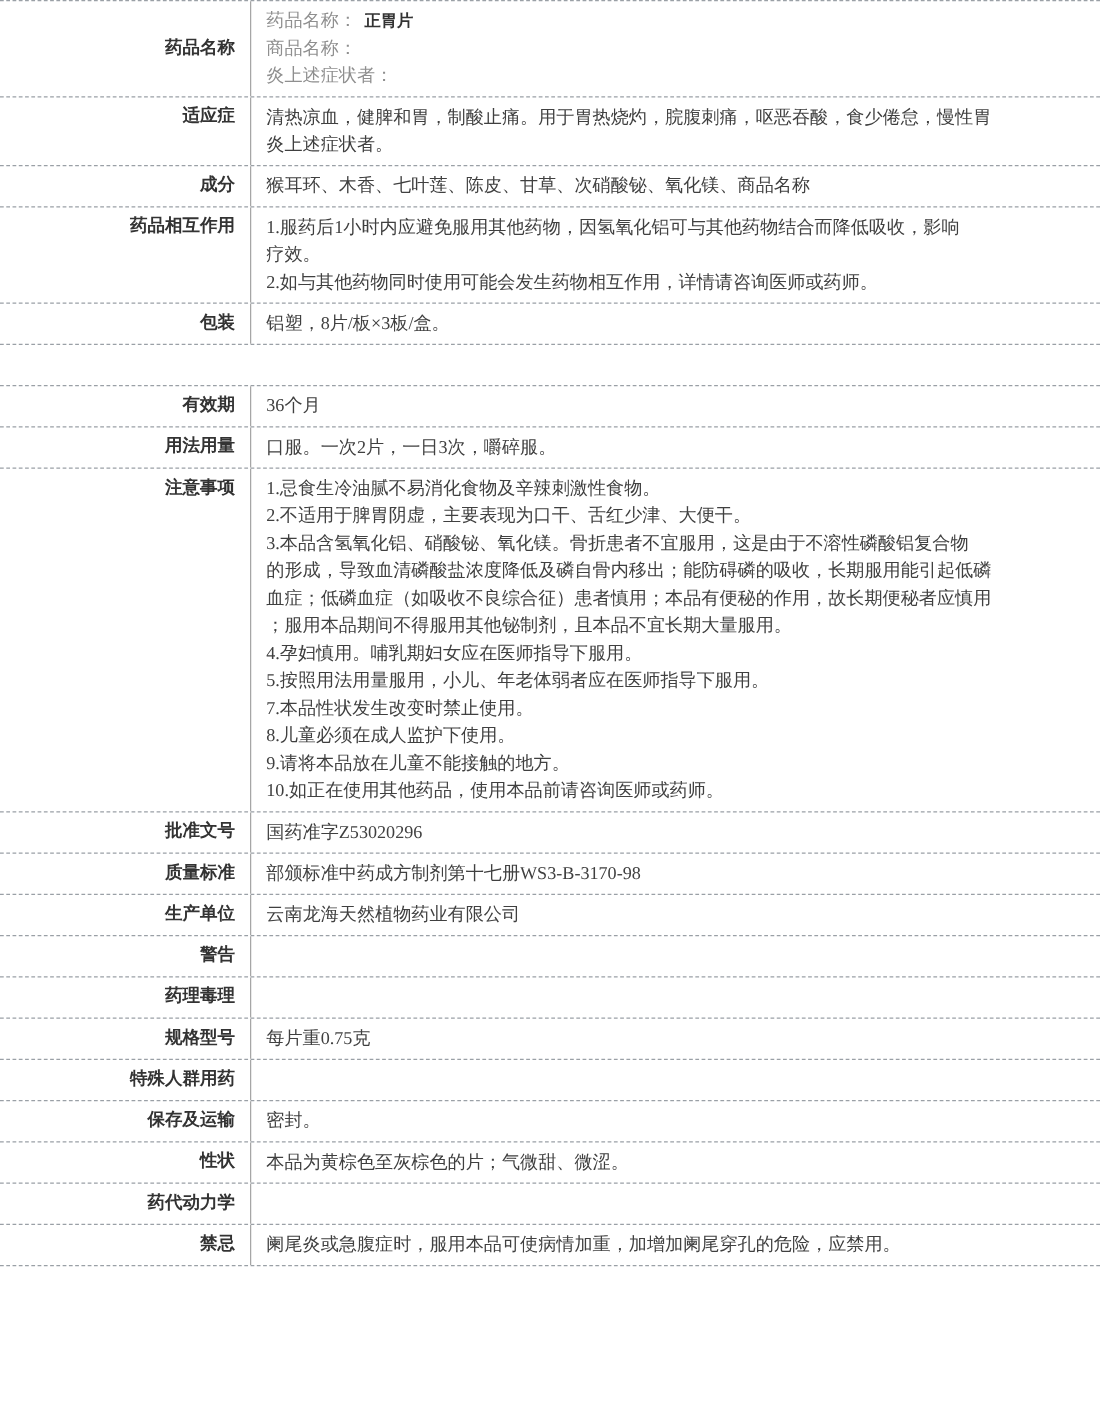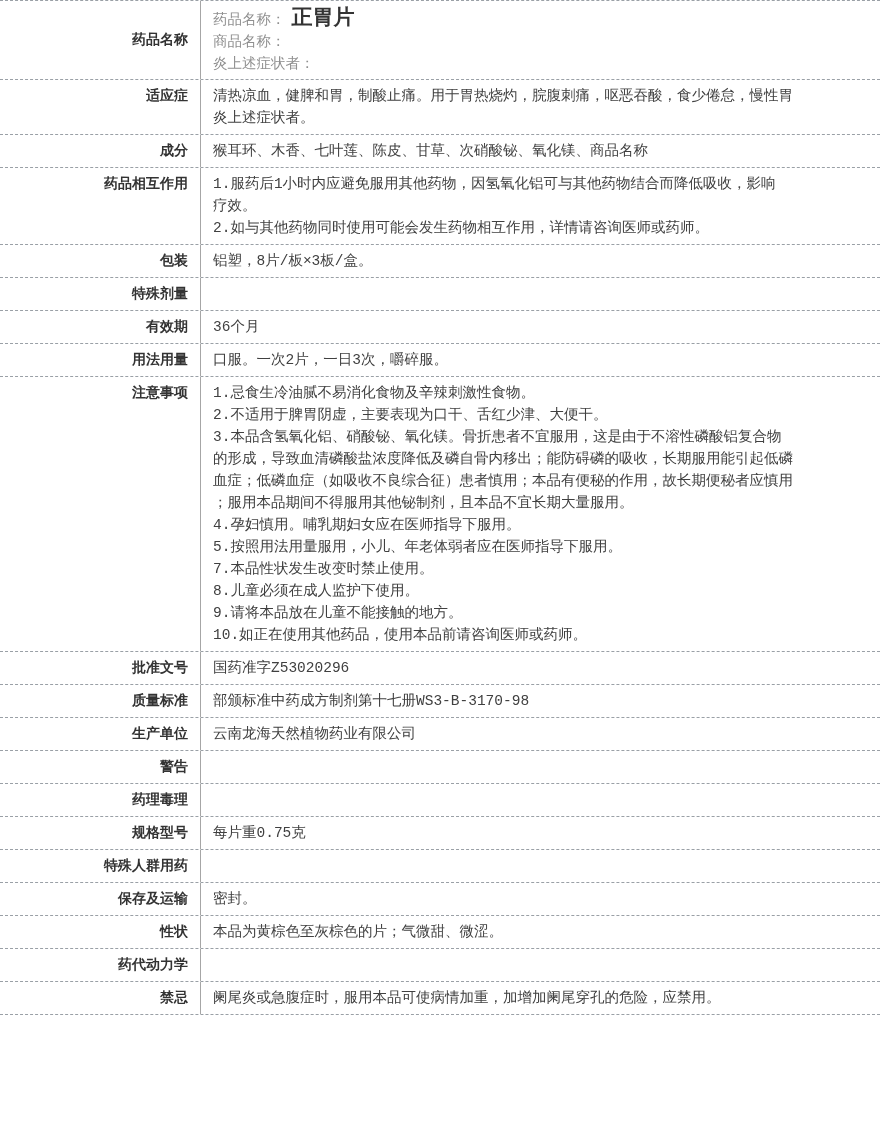--- a/index.html
+++ b/index.html
@@ -43,24 +43,24 @@
   }
   .label-cell.center{align-items:center;}
   .value-cell{
     flex:1 1 auto;
     padding:5px 10px 5px 12px;
     font-size:14.5px;
     line-height:22px;
     color:var(--value-text);
     min-height:32px;
   }
-  .value-line{min-height:22px;font-family:Liberation Mono, monospace;}
+  .value-line{min-height:22px;}
   .field-line{min-height:22px;}
   .field-label{color:var(--muted-text);text-align:center;}
-  .field-value{color:var(--drug-name-text);font-weight:bold;font-size:21px;margin-left:6px;text-align:right;}
+  .field-value{color:var(--drug-name-text);font-weight:bold;font-size:13px;margin-left:6px;text-align:right;}
 </style>
 </head>
 <body>
 
 <div class="drug-table">
     <div class="row">
       <div class="label-cell center">药品名称</div>
       <div class="value-cell">
         <div class="field-line"><span class="field-label">药品名称：</span><span class="field-value">正胃片</span></div>
         <div class="field-line"><span class="field-label">商品名称：</span></div>
@@ -88,21 +88,20 @@
         <div class="value-line">2.如与其他药物同时使用可能会发生药物相互作用，详情请咨询医师或药师。</div>
       </div>
     </div>
     <div class="row">
       <div class="label-cell">包装</div>
       <div class="value-cell">
         <div class="value-line">铝塑，8片/板×3板/盒。</div>
       </div>
     </div>
     <div class="row">
-      <div class="label-cell">特殊剂量</div>
       <div class="value-cell"></div>
     </div>
     <div class="row">
       <div class="label-cell">有效期</div>
       <div class="value-cell">
         <div class="value-line">36个月</div>
       </div>
     </div>
     <div class="row">
       <div class="label-cell">用法用量</div>

